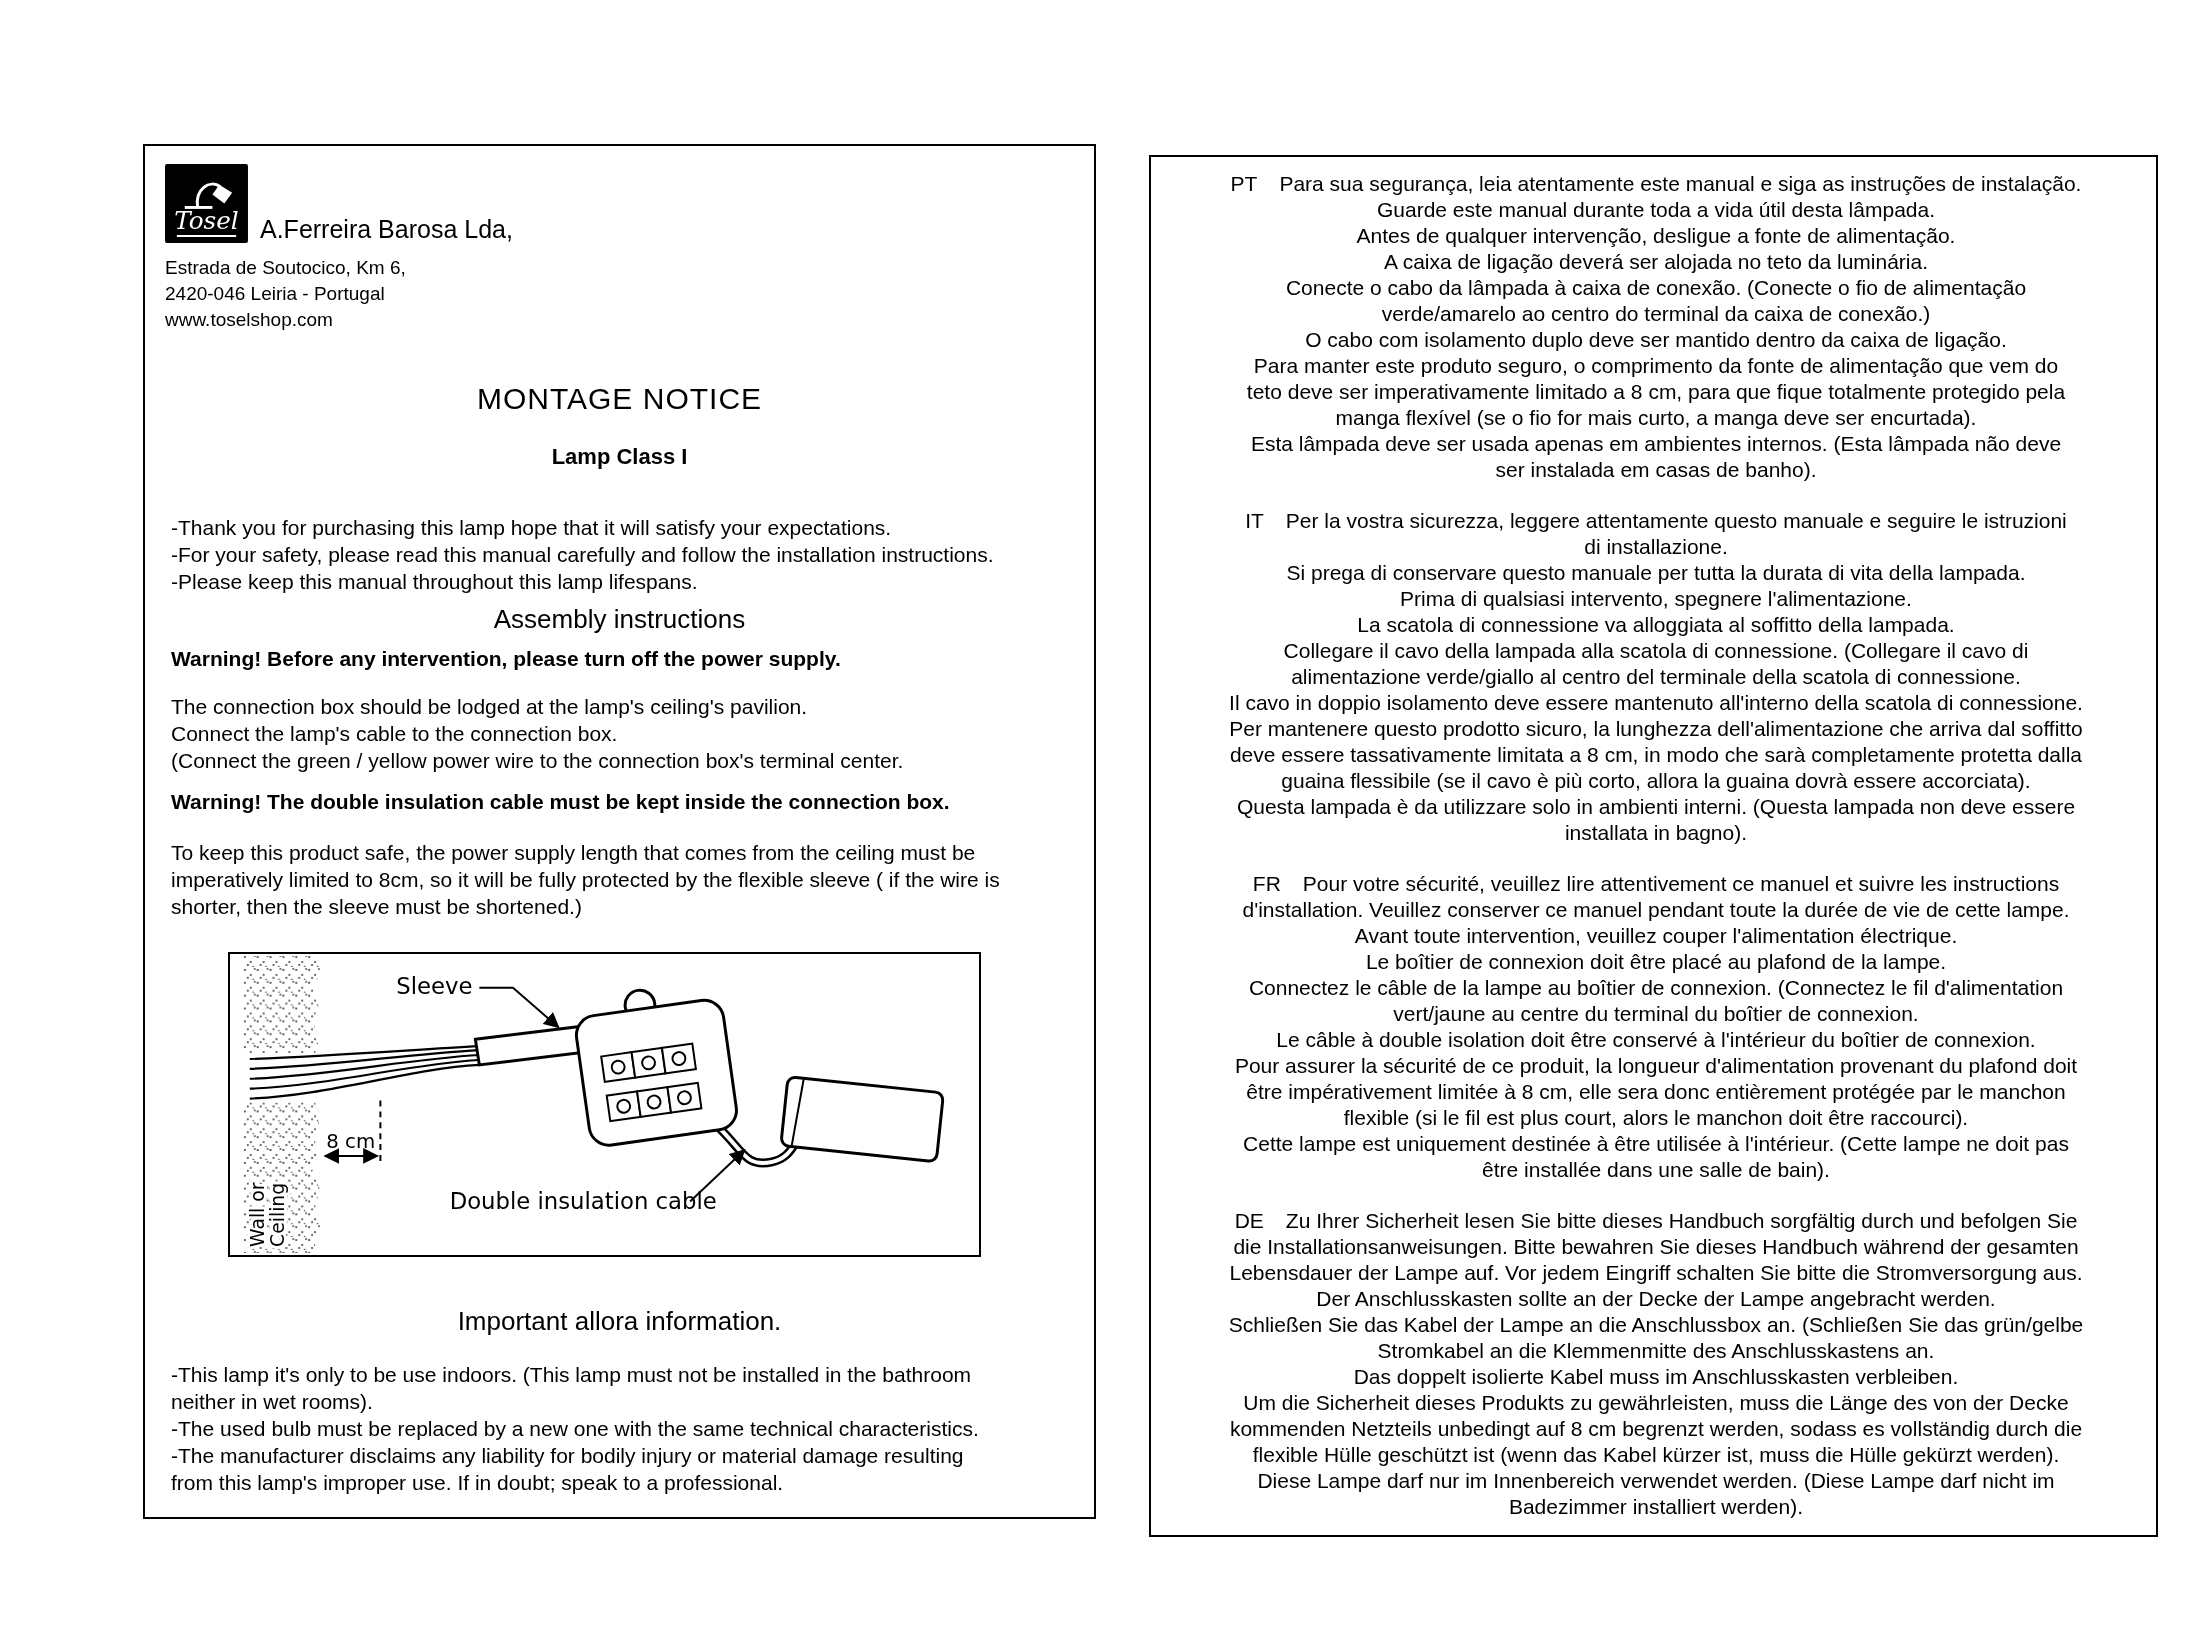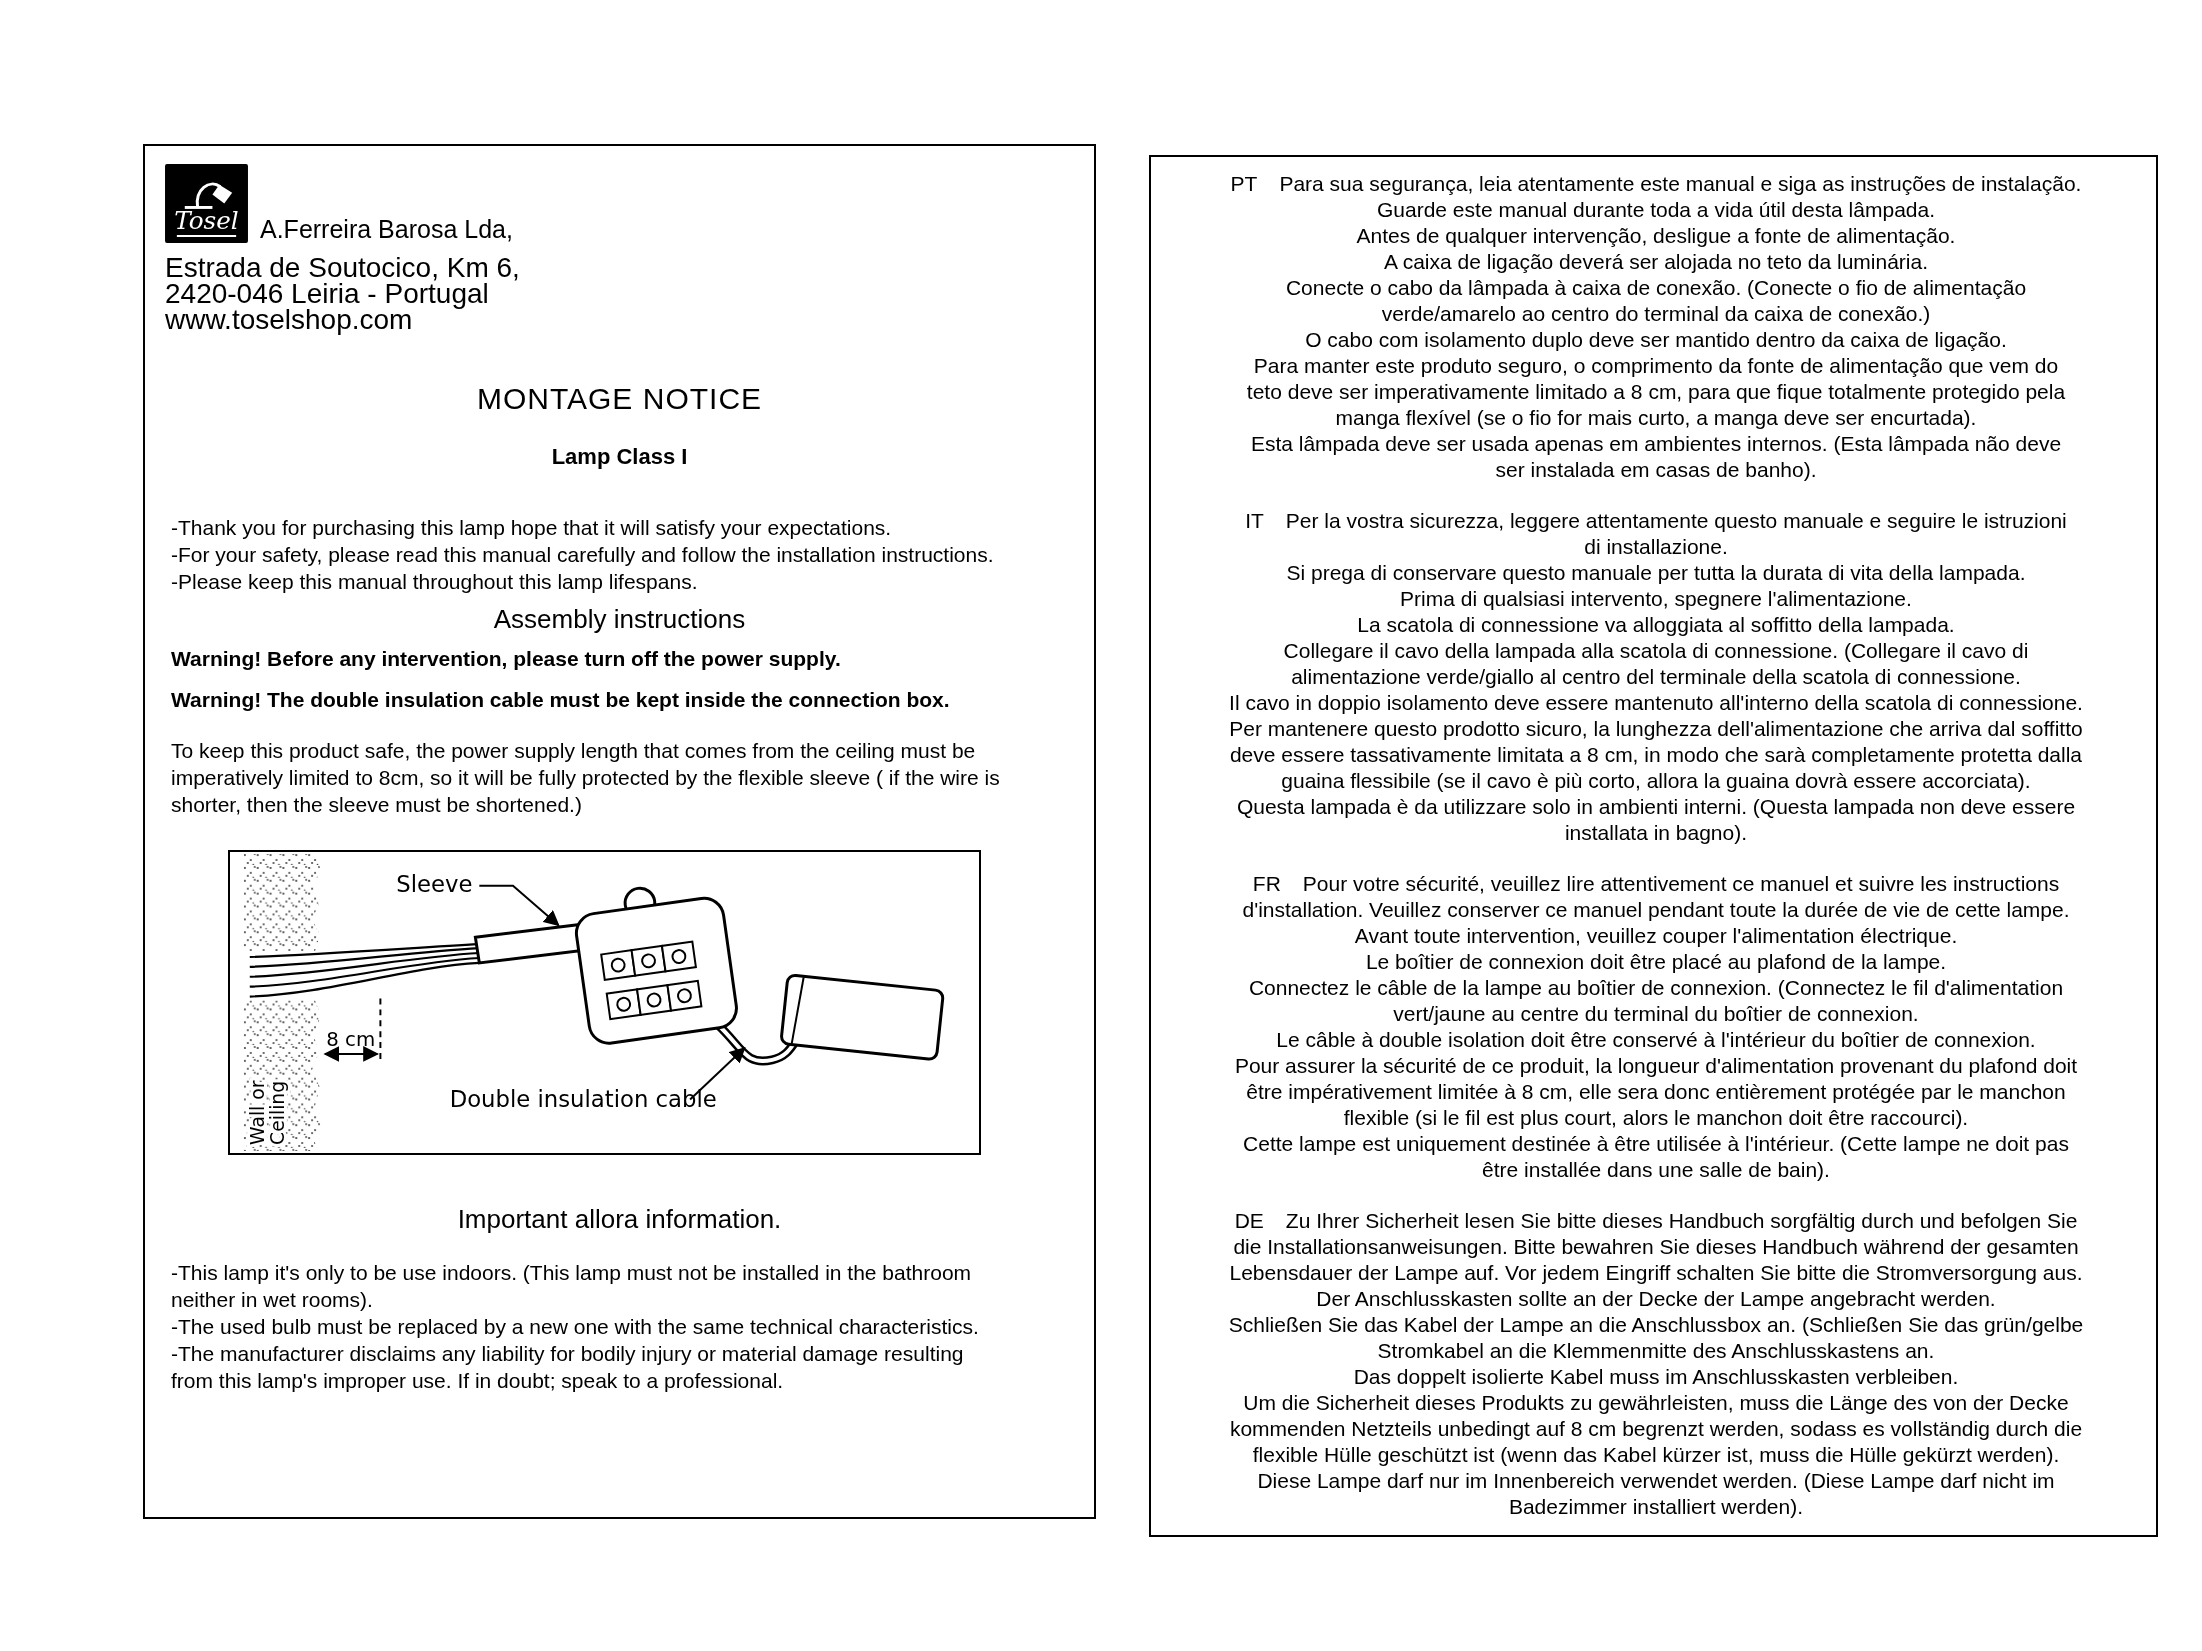--- a/index.html
+++ b/index.html
@@ -14,21 +14,21 @@
   }
   .page-left  { left:143px; top:144px;  width:953px;  height:1375px; }
   .page-right { left:1149px; top:155px; width:1009px; height:1382px; padding:14px 24px 0 29px;text-align:center; }
 
   .pre { white-space:pre-line; }
 
   
   .lp-header { margin:18px 0 0 20px; display:flex; align-items:flex-end; gap:12px; }
   .logo-box { width:83px; height:79px; flex:0 0 auto; }
   .company-name { font-size:25px; line-height:24px; padding-bottom:2px; }
-  .lp-address { margin:12px 0 0 20px; font-size:28px; line-height:26px; }
+  .lp-address { margin:12px 0 0 20px; font-size:19px; line-height:26px; }
 
   .doc-title { margin-top:48px; text-align:center; font-size:30px; font-weight:400; letter-spacing:1px; line-height:36px; }
   .doc-subtitle { margin-top:26px; text-align:center; font-size:22px; font-weight:700; line-height:27px; }
 
   .lp-text { margin-left:26px; margin-right:30px; font-size:21px; line-height:27px; }
   .intro { margin-top:44px; }
   .section-h { margin-top:8px; text-align:center; font-size:26px; font-weight:400; line-height:32px; }
   .section-h.safety { margin-top:48px; }
   .warning { font-weight:700; }
   .warn1 { margin-top:10px; }
@@ -79,20 +79,23 @@
 
   <h1 class="doc-title">MONTAGE NOTICE</h1>
   <h2 class="doc-subtitle">Lamp Class I</h2>
 
   <p class="lp-text pre intro">-Thank you for purchasing this lamp hope that it will satisfy your expectations.
 -For your safety, please read this manual carefully and follow the installation instructions.
 -Please keep this manual throughout this lamp lifespans.</p>
 
   <h3 class="section-h">Assembly instructions</h3>
   <p class="lp-text warning warn1">Warning! Before any intervention, please turn off the power supply.</p>
+  <p class="lp-text pre para1">The connection box should be lodged at the lamp's ceiling's pavilion.
+Connect the lamp's cable to the connection box.
+(Connect the green / yellow power wire to the connection box's terminal center.</p>
   <p class="lp-text warning warn2">Warning! The double insulation cable must be kept inside the connection box.</p>
   <p class="lp-text pre para2">To keep this product safe, the power supply length that comes from the ceiling must be
 imperatively limited to 8cm, so it will be fully protected by the flexible sleeve ( if the wire is
 shorter, then the sleeve must be shortened.)</p>
 
   <div class="diagram-box">
     <svg viewBox="0 0 757 304" width="749" height="301">
       <defs>
         <pattern id="speckle" width="13" height="13" patternUnits="userSpaceOnUse">
           <circle cx="2" cy="3" r="1.1" fill="#3a3a3a"></circle>

